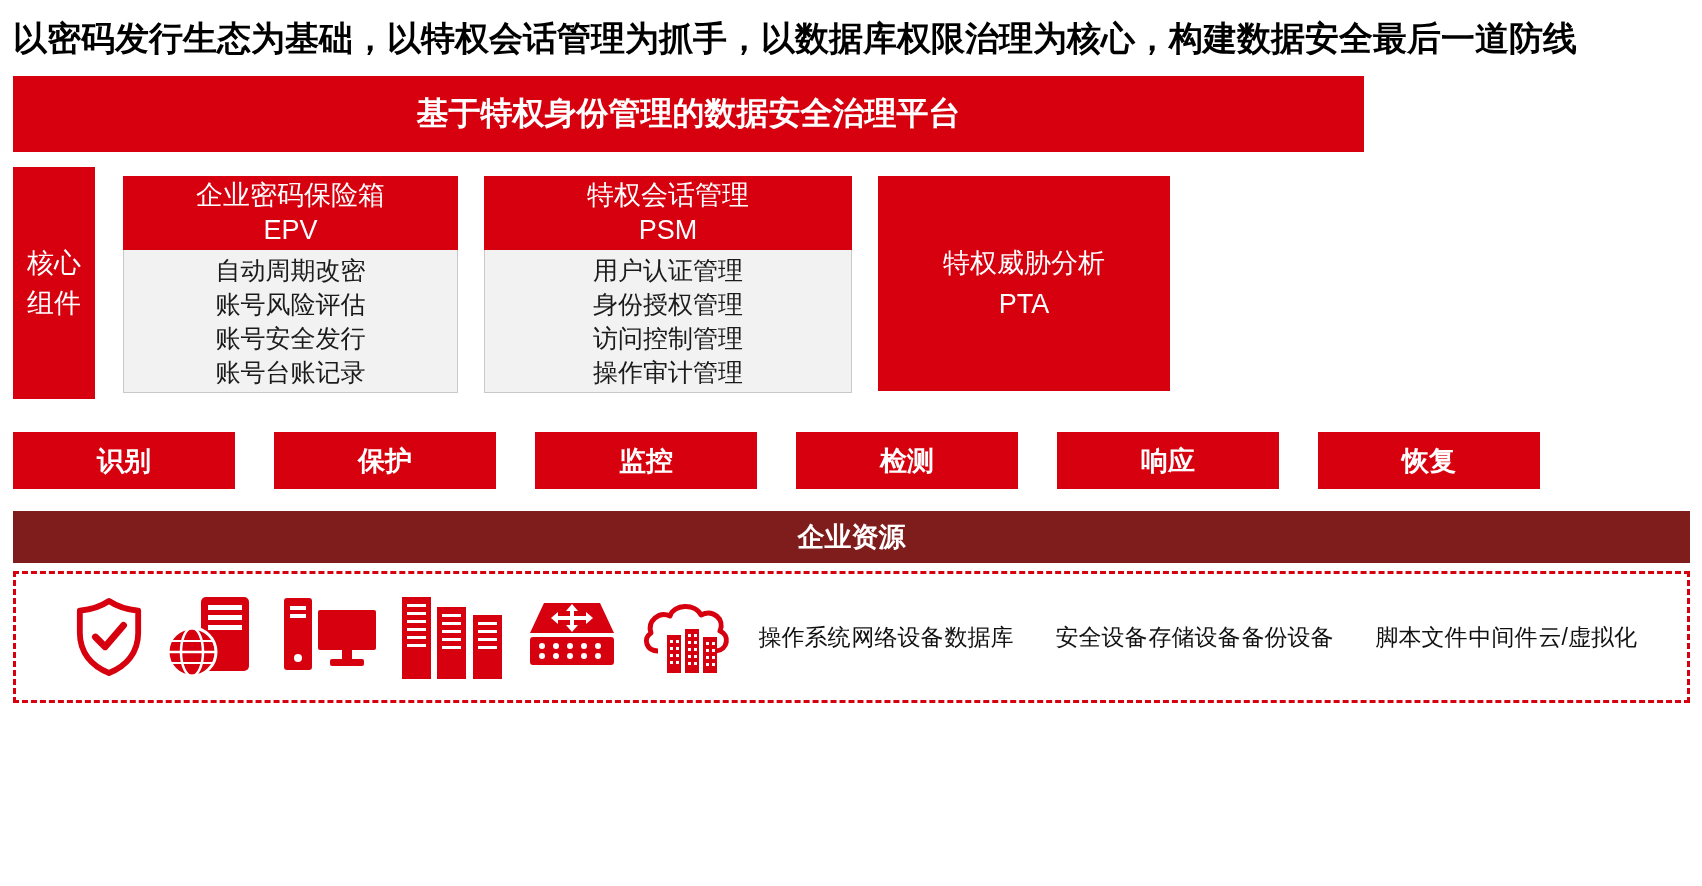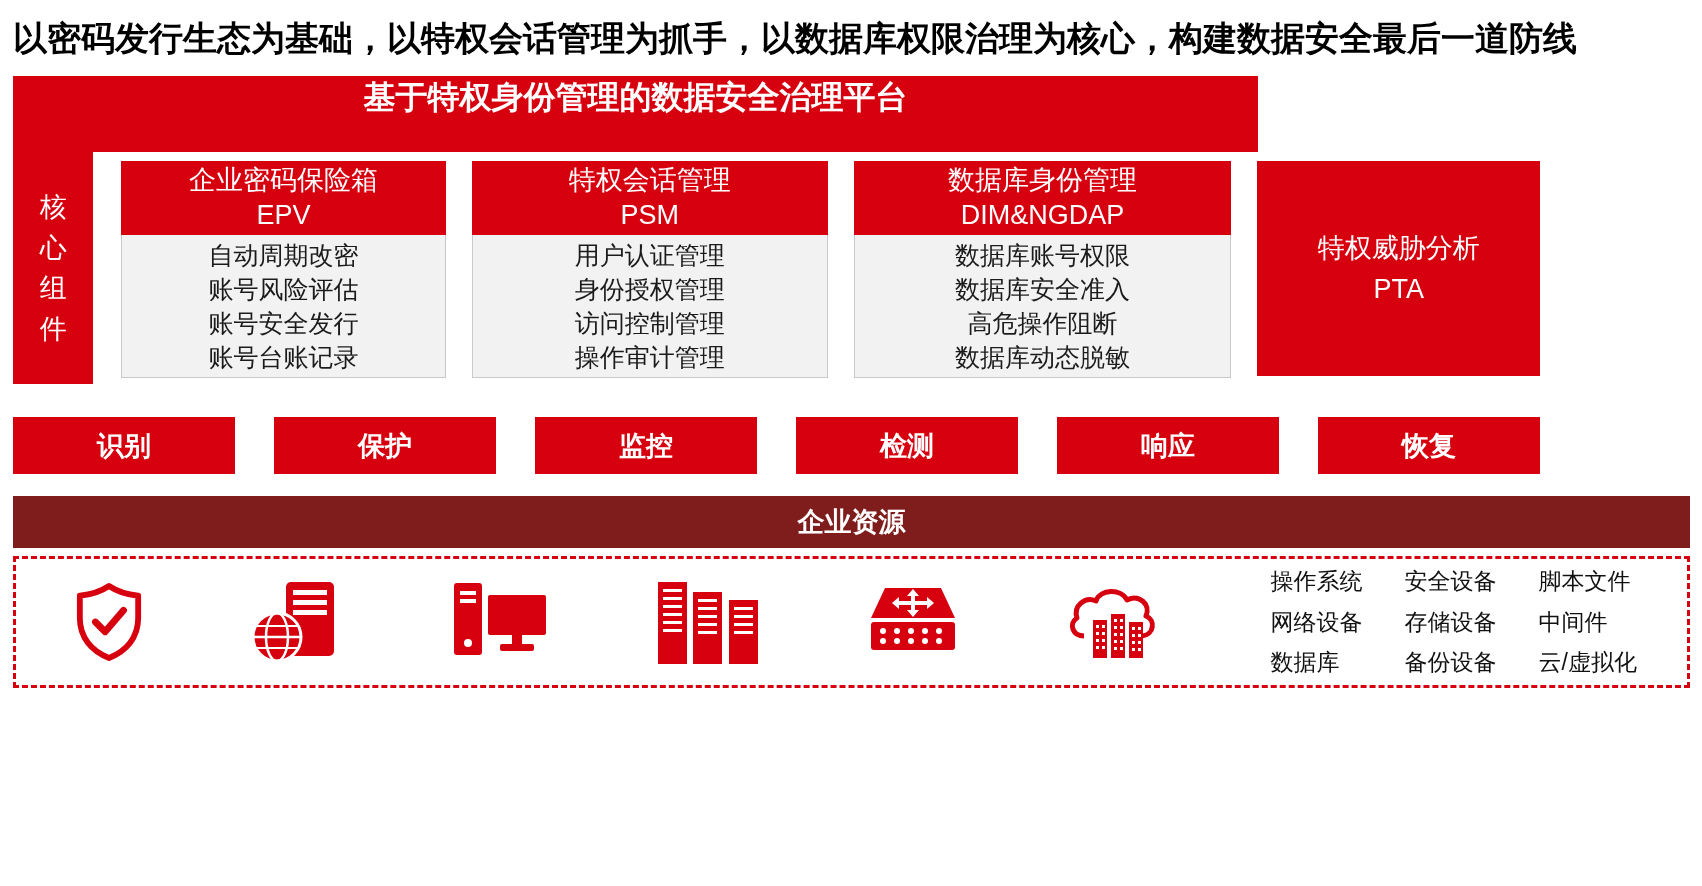--- a/index.html
+++ b/index.html
@@ -6,23 +6,23 @@
   .page {
     width:1702px; height:886px; box-sizing:border-box;
     padding:12px 12px 0 13px; overflow:hidden; background:#fff;
     font-family:"Liberation Sans", sans-serif; color:#000;
   }
   .headline {
     width:1527px; text-align:center; white-space:nowrap;
     font-size:34px; font-weight:bold; color:#000; margin:4px 0 14px 0;
   }
   .banner {
-    width:1245px; height:76px; background:#d7000f; color:#fff;
-    display:flex; justify-content:center;
-    font-size:32px; font-weight:bold; 
+    width:1351px; height:76px; background:#d7000f; color:#fff;
+    display:flex; align-items:center; justify-content:center;
+    font-size:32px; font-weight:bold; margin-bottom:15px;
   }
   .core-row { width:1527px; height:232px; display:flex; margin-bottom:33px; }
   .core-side {
     width:82px; background:#d7000f; color:#fff; font-size:27px; line-height:1.5;
     display:flex; align-items:center; justify-content:center; text-align:center;
     margin-right:28px; padding:0 14px; box-sizing:content-box;
     width:54px;
   }
   .core-col { display:flex; flex-direction:column; margin:9px 26px 6px 0; }
   .w1 { width:335px; } .w2 { width:368px; } .w3 { width:390px; }
@@ -60,21 +60,21 @@
     font-size:27px; font-weight:bold; margin-bottom:8px;
   }
   .res-box {
     width:1677px; height:132px; box-sizing:border-box;
     border:3px dashed #d7000f;
     display:flex; align-items:center; justify-content:space-between;
     padding:0 50px 0 58px;
   }
   .res-icon { display:flex; align-items:center; justify-content:center; }
   .res-labels { display:flex; gap:42px; }
-  .res-col { display:flex; flex-direction:column; gap:12px; font-size:23px; line-height:1.25; color:#111; }
+  .res-col { display:flex; flex-direction:row; gap:1px; font-size:23px; line-height:1.25; color:#111; }
   
   .rf { fill:#d7000f; }
   .rs { fill:none; stroke:#d7000f; }
   .wf { fill:#ffffff; }
   .ws { fill:none; stroke:#ffffff; }
 </style>
 </head>
 <body>
 
 <div class="page">
@@ -107,32 +107,20 @@
         <div>PSM</div>
       </div>
       <div class="col-bdy">
         <div>用户认证管理</div>
         <div>身份授权管理</div>
         <div>访问控制管理</div>
         <div>操作审计管理</div>
       </div>
     </div>
 
-    <div class="core-col w3">
-      <div class="col-hdr">
-        <div>数据库身份管理</div>
-        <div>DIM&amp;NGDAP</div>
-      </div>
-      <div class="col-bdy">
-        <div>数据库账号权限</div>
-        <div>数据库安全准入</div>
-        <div>高危操作阻断</div>
-        <div>数据库动态脱敏</div>
-      </div>
-    </div>
 
     <div class="pta">
       <div>特权威胁分析</div>
       <div>PTA</div>
     </div>
   </div>
 
   <div class="btn-row">
     <div class="pbtn">识别</div>
     <div class="pbtn">保护</div>

